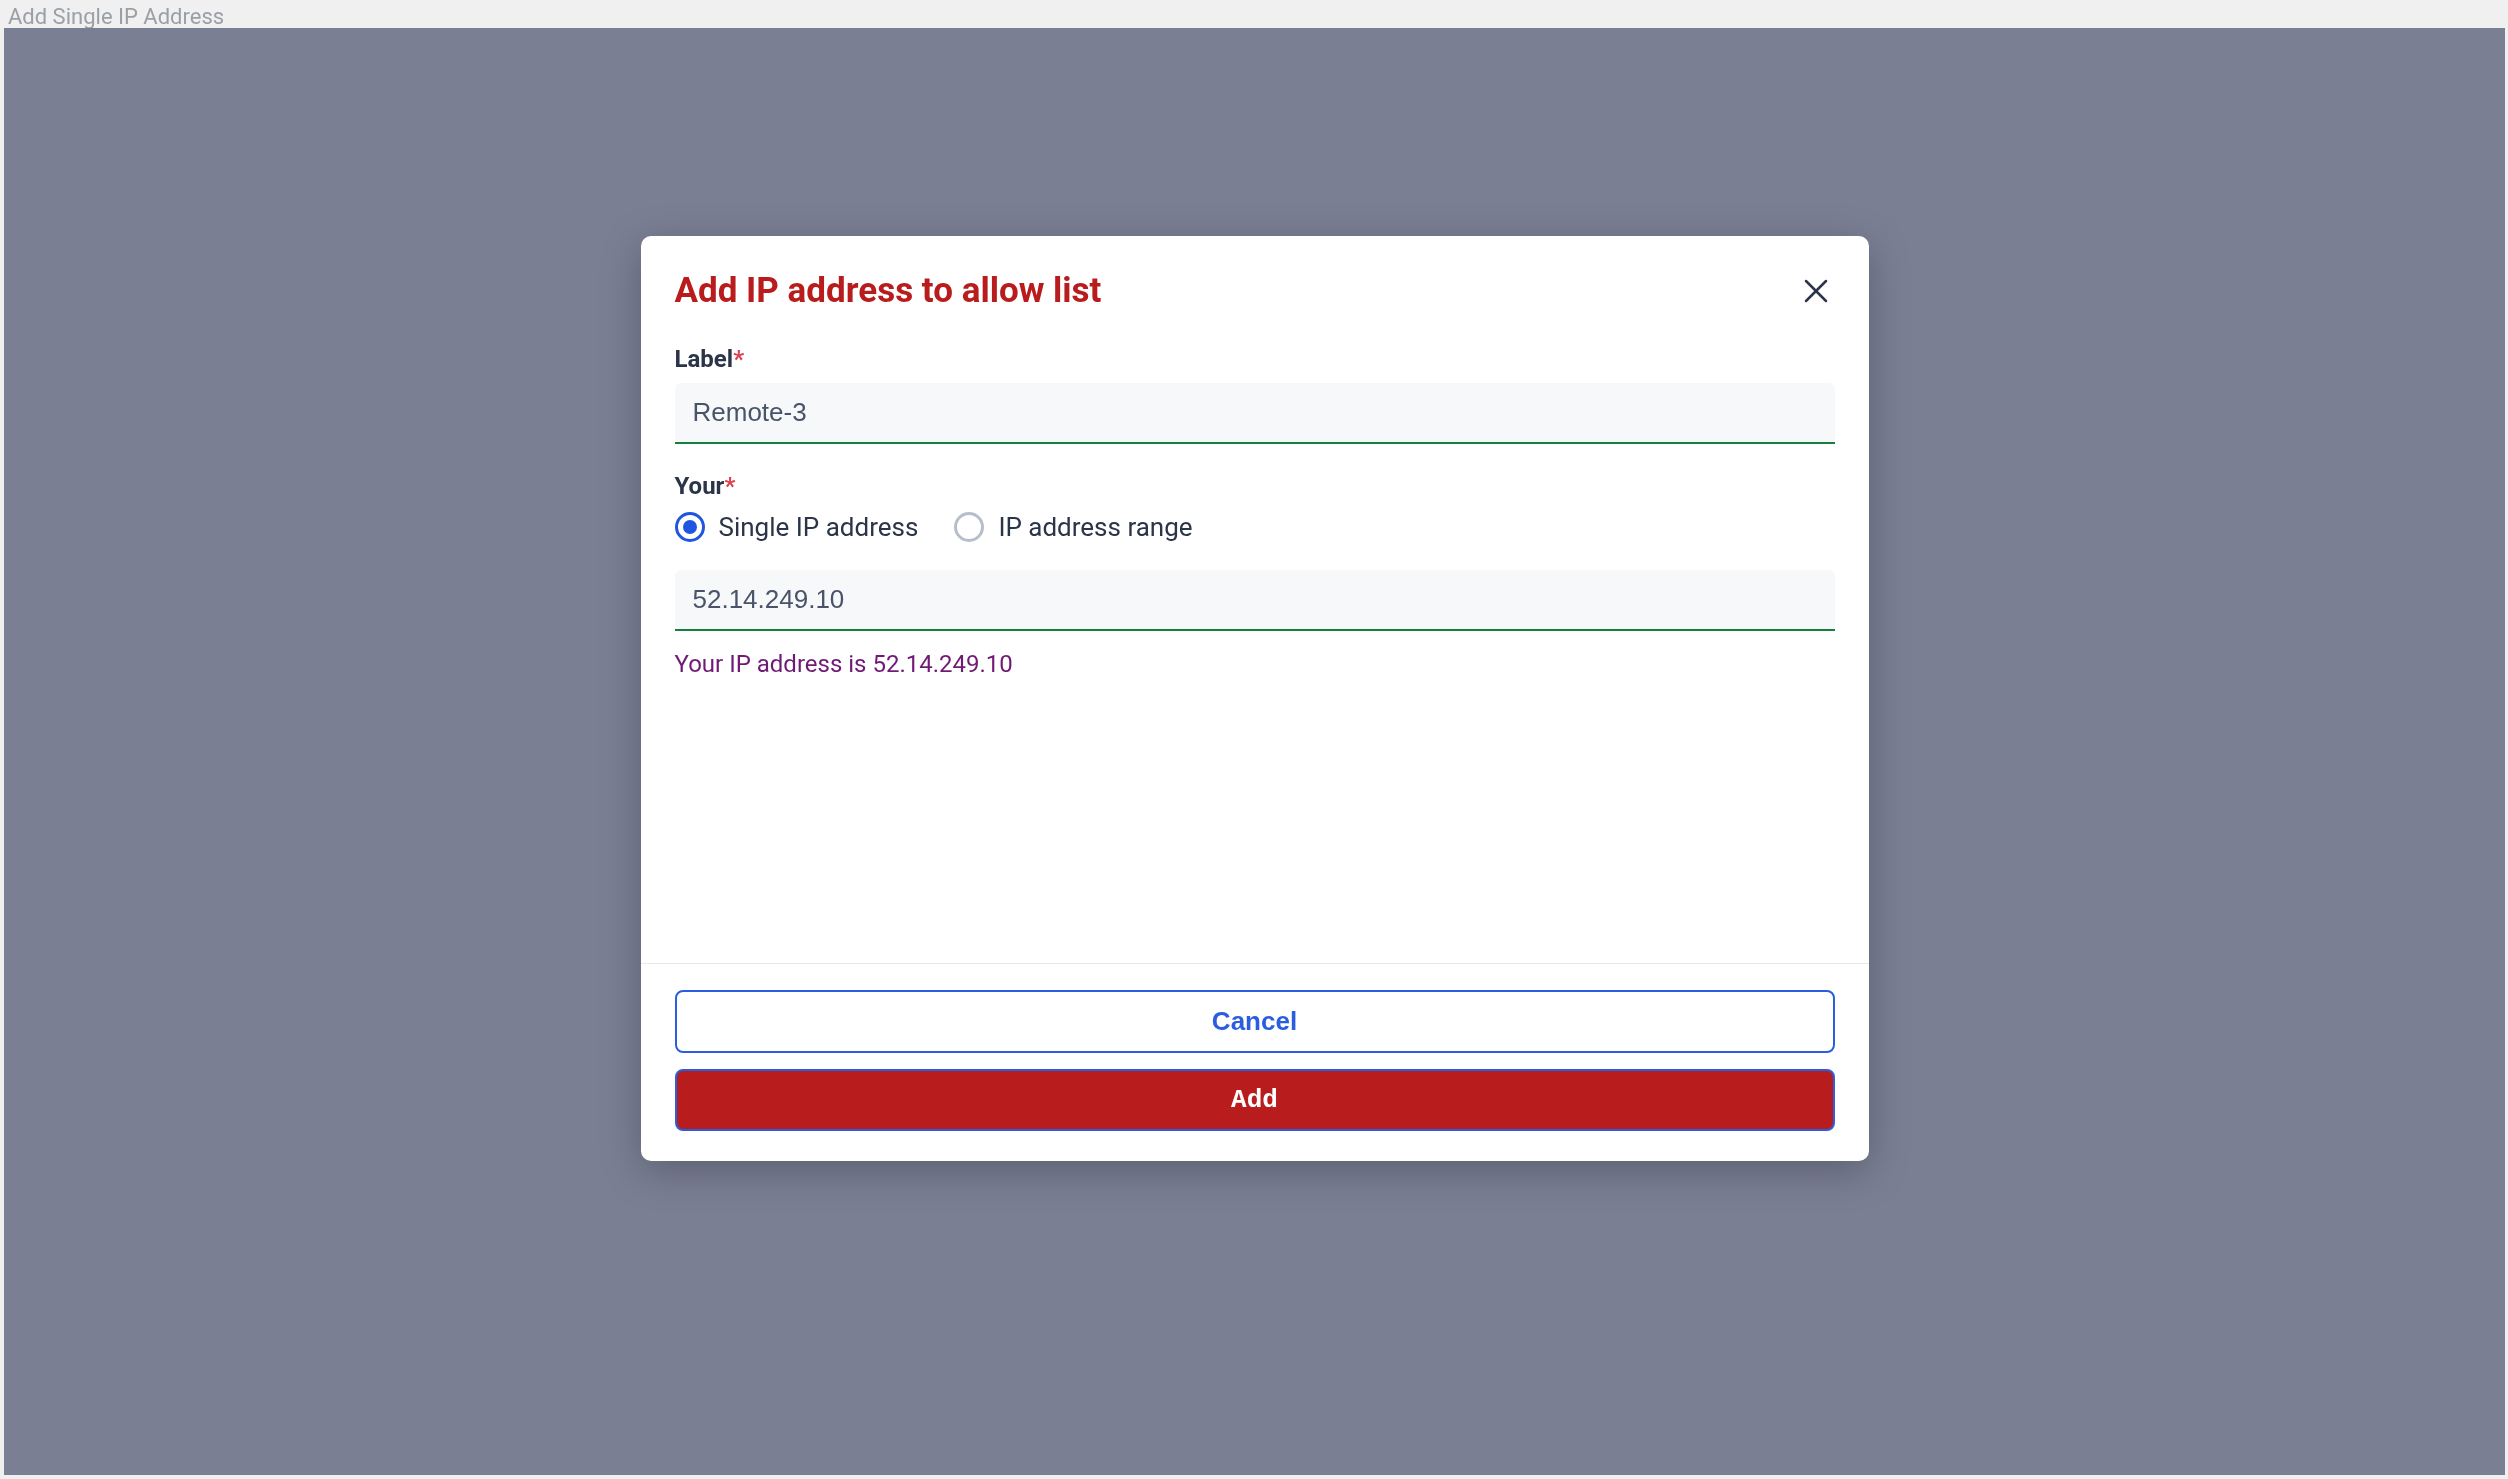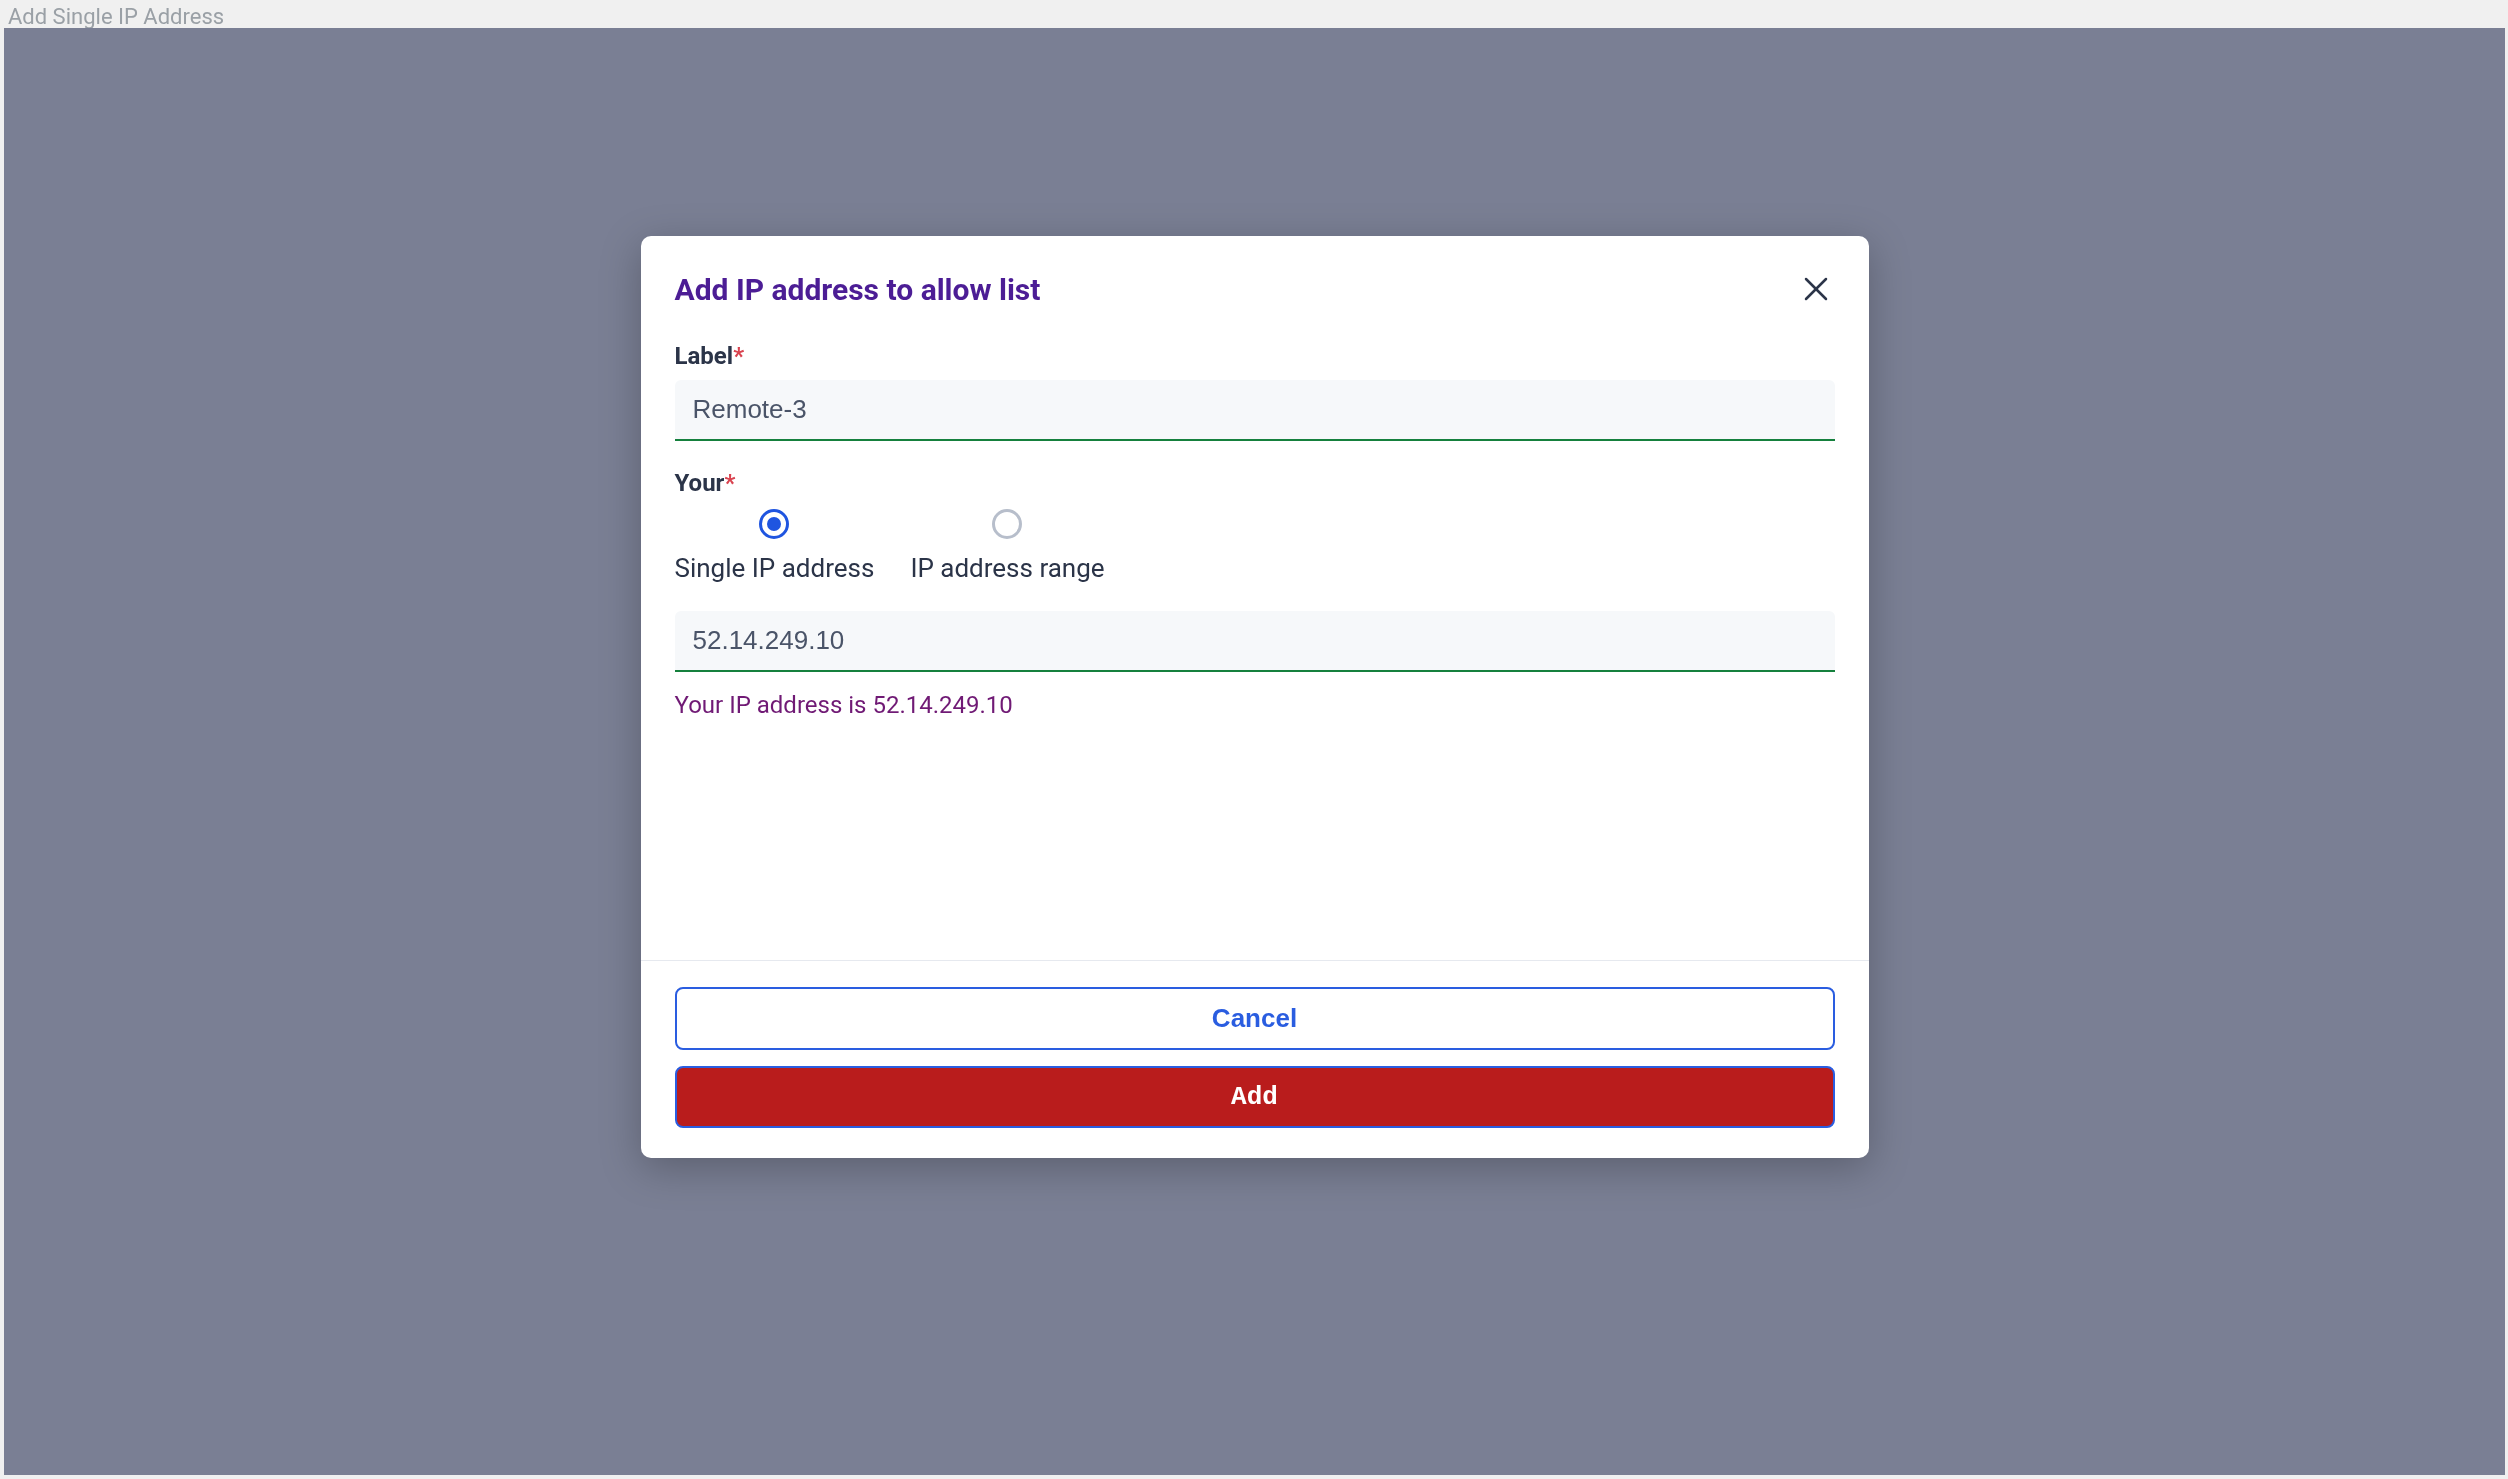--- a/index.html
+++ b/index.html
@@ -40,23 +40,23 @@
     flex-direction: column;
     overflow: hidden;
   }
   .modal-header {
     display: flex;
     align-items: center;
     justify-content: space-between;
     padding: 34px 34px 18px 34px;
   }
   .modal-title {
-    font-size: 30px;
+    font-size: 35px;
     font-weight: 700;
-    color: #4c1d95;
+    color: #b91c1c;
   }
   .close-btn {
     background: none;
     border: none;
     cursor: pointer;
     color: #2b3448;
     padding: 4px;
     line-height: 0;
   }
   .close-btn svg { width: 30px; height: 30px; }
@@ -93,21 +93,20 @@
     display: flex;
     align-items: center;
     gap: 36px;
     margin-top: 12px;
   }
   .radio-option {
     display: flex;
     align-items: center;
     gap: 14px;
     cursor: pointer;
-    flex-direction: column;
   }
   .radio-outer {
     width: 30px;
     height: 30px;
     border-radius: 50%;
     border: 3px solid #b7becb;
     display: flex;
     align-items: center;
     justify-content: center;
     flex-shrink: 0;

